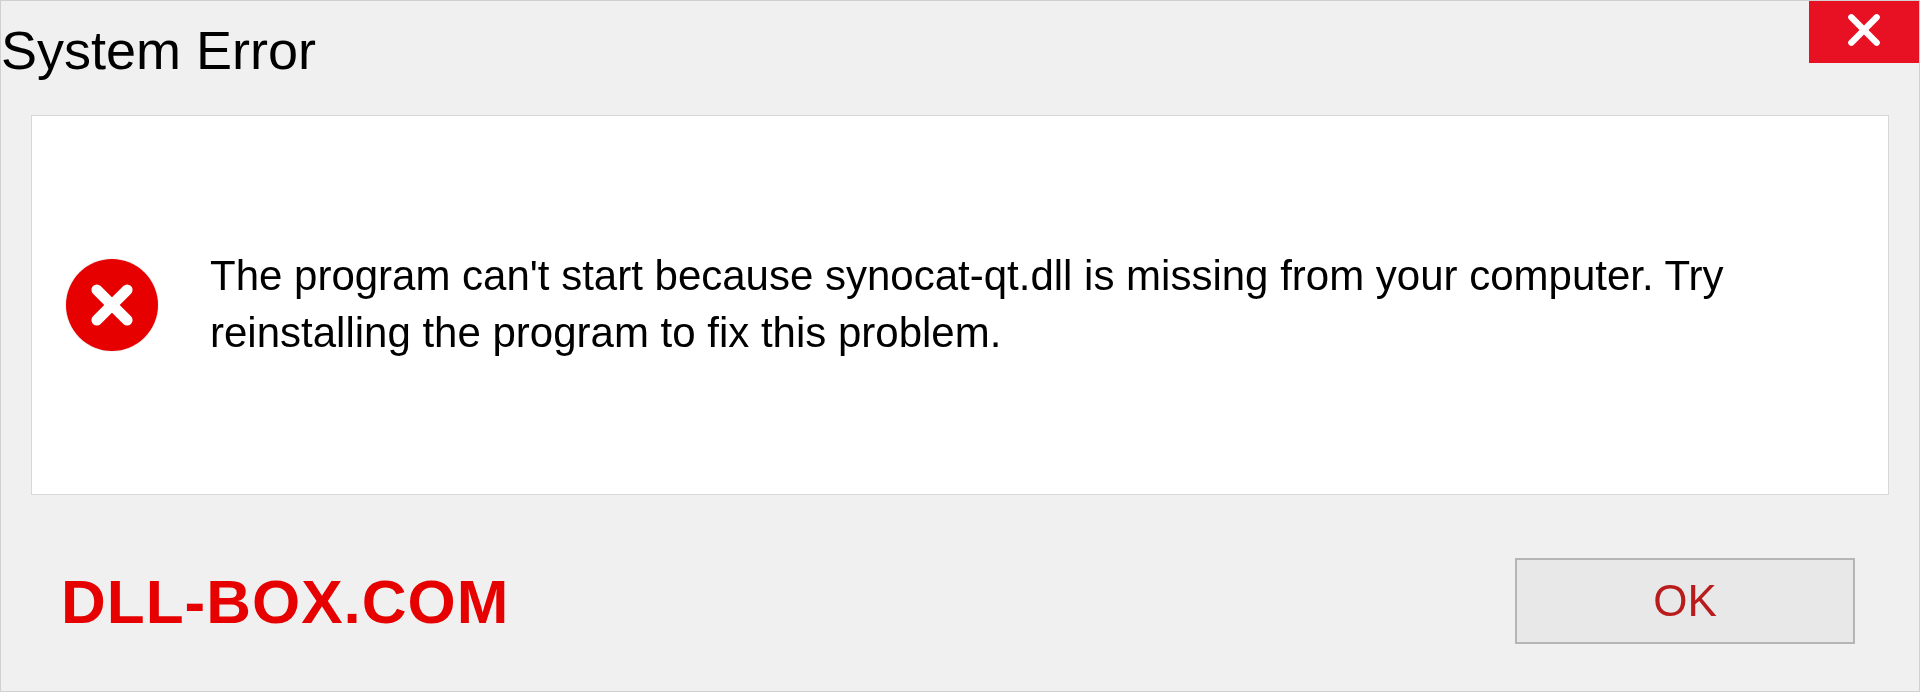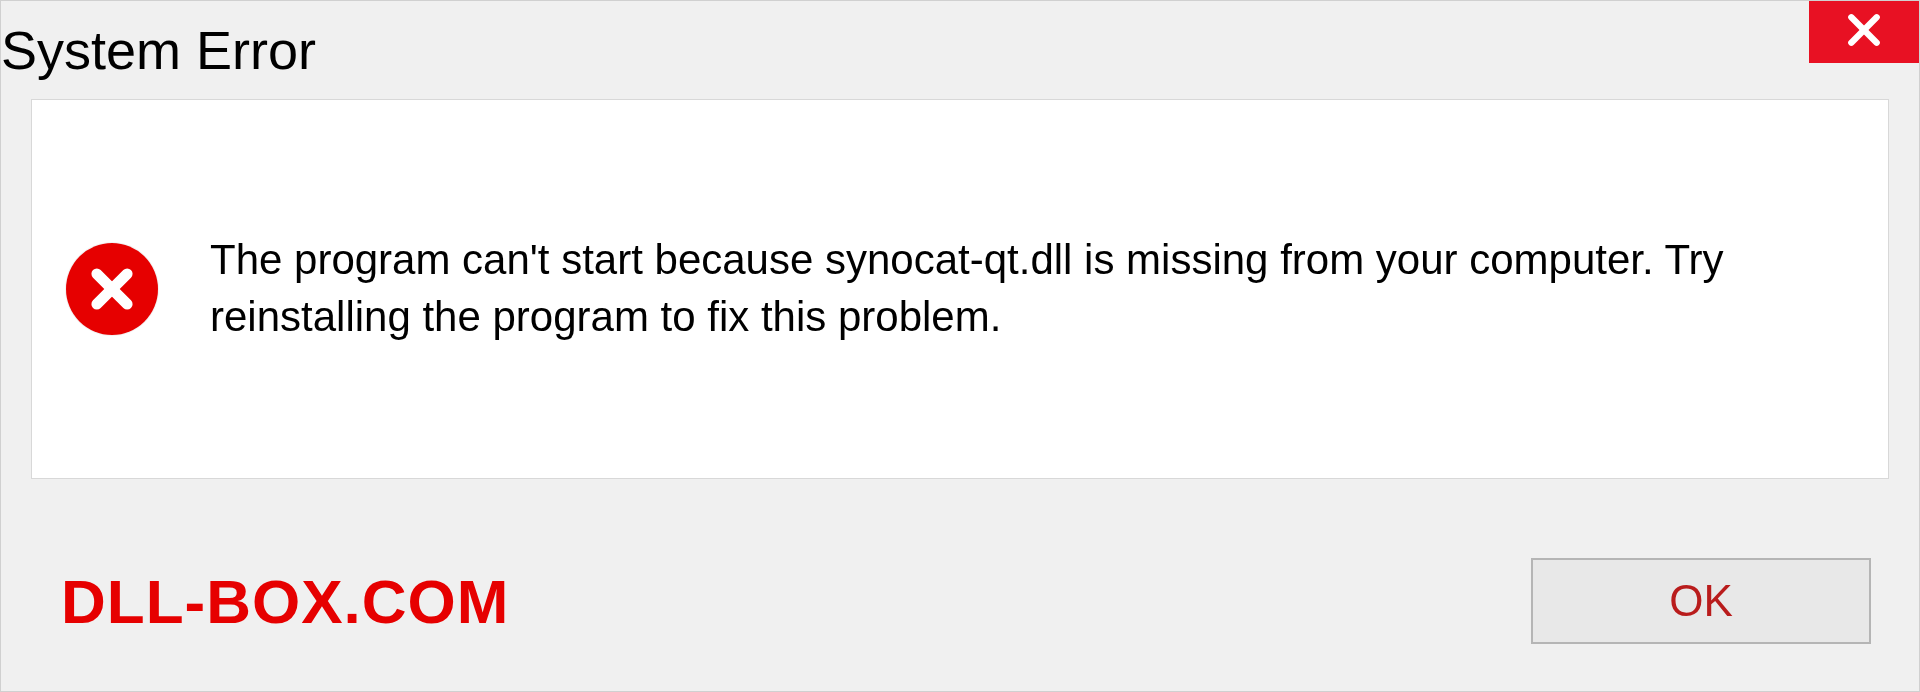--- a/index.html
+++ b/index.html
@@ -45,21 +45,21 @@
       display: flex;
       align-items: center;
       justify-content: center;
       cursor: pointer;
     }
     .close-button svg {
       width: 38px;
       height: 38px;
     }
     .content-area {
-      margin: 0 30px;
+      margin: 16px 30px;
       background: #ffffff;
       border: 1px solid #d8d8d8;
       height: 380px;
       display: flex;
       align-items: center;
       padding: 0 30px;
     }
     .error-icon-wrap {
       flex-shrink: 0;
       width: 100px;
@@ -87,21 +87,21 @@
       font-size: 42px;
       line-height: 1.35;
       color: #000;
       font-weight: 400;
       padding-right: 60px;
     }
     .footer {
       position: absolute;
       bottom: 0;
       left: 0;
-      right: 0;
+      right: 16px;
       height: 180px;
       display: flex;
       align-items: center;
       justify-content: space-between;
       padding: 0 48px 0 60px;
     }
     .watermark {
       font-size: 62px;
       font-weight: 800;
       color: #e60000;

